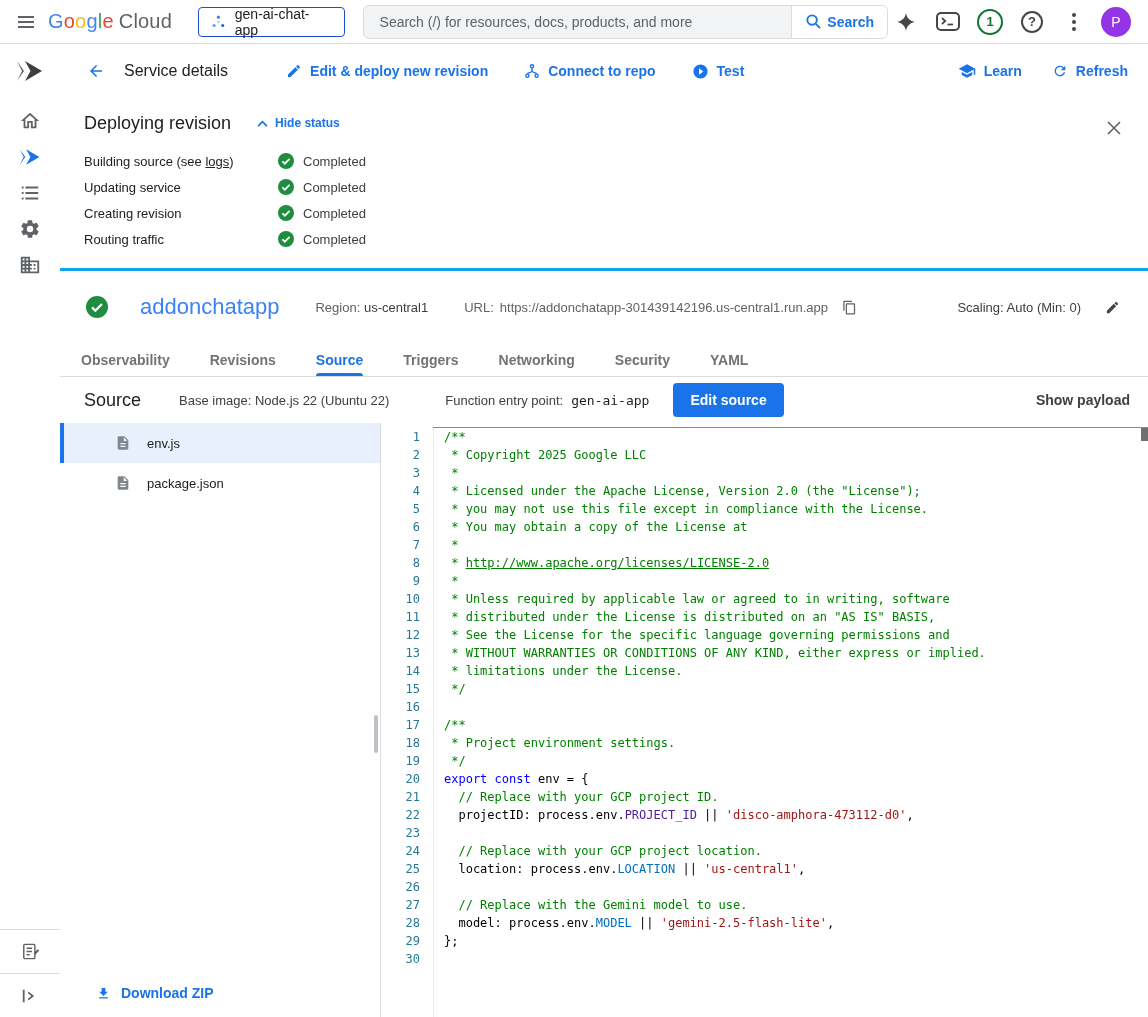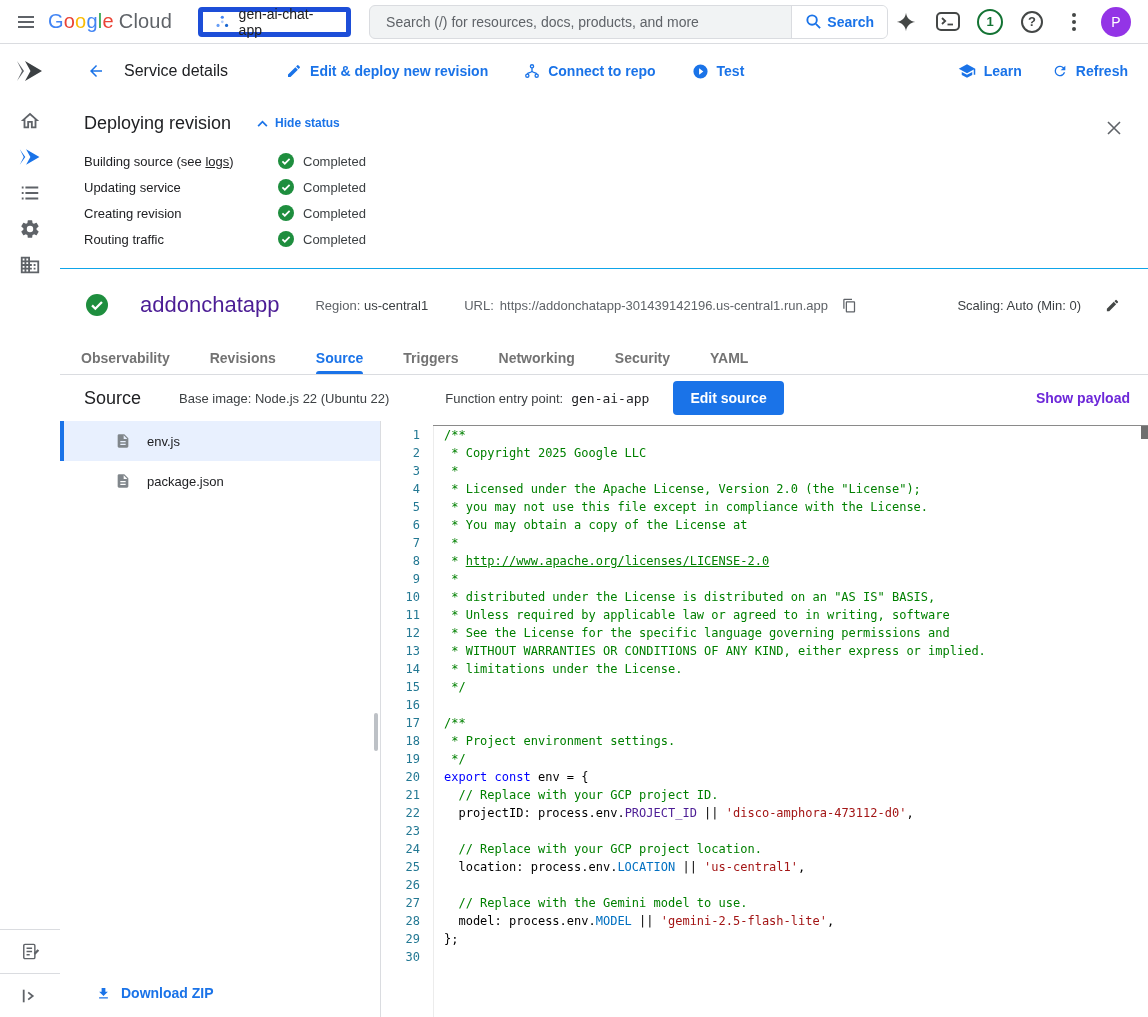--- a/index.html
+++ b/index.html
@@ -6,21 +6,21 @@
   html,body { width:1148px; height:1017px; background:#fff; overflow:hidden;
     font-family:"Liberation Sans", sans-serif; color:#202124; }
 
   
   .topbar { height:44px; border-bottom:1px solid #dadce0; display:flex; align-items:center;
     padding:0 14px 0 8px; }
   .icon-btn { width:36px; height:36px; display:flex; align-items:center; justify-content:center;
     border-radius:50%; cursor:pointer; flex:none; }
   .logo { font-size:20px; display:flex; align-items:baseline; margin-left:4px; letter-spacing:.2px; }
   .logo-cloud { color:#5f6368; margin-left:5px; }
-  .project-btn { margin-left:26px; height:30px; border:5px solid #1d4ed8; border-radius:4px;
+  .project-btn { margin-left:26px; height:30px; border:1px solid #1d4ed8; border-radius:4px;
     display:flex; align-items:center; gap:9px; padding:0 12px; font-size:14px; color:#202124; cursor:pointer; }
   .searchbar { margin-left:18px; width:532px; height:34px; border:1px solid #dadce0; border-radius:6px;
     display:flex; align-items:stretch; background:#f1f3f4; overflow:hidden; }
   .search-input { flex:1; border:none; background:transparent; padding:0 16px; font-size:14px;
     color:#202124; outline:none; font-family:"Liberation Sans",sans-serif; }
   .search-input::placeholder { color:#5f6368; }
   .search-btn { background:#fff; border-left:1px solid #dadce0; display:flex; align-items:center;
     gap:5px; padding:0 13px; color:#1a73e8; font-size:14px; font-weight:bold; cursor:pointer; }
   .topbar-right { margin-left:auto; display:flex; align-items:center; gap:6px; }
   .badge-1 { width:26px; height:26px; border-radius:50%; border:2px solid #137333; color:#137333;
@@ -46,37 +46,37 @@
 
   
   .actionbar { height:54px; display:flex; align-items:center; padding:0 20px 0 18px; flex:none; }
   .ab-title { font-size:16px; margin-left:10px; }
   .ab-actions { display:flex; align-items:center; gap:36px; margin-left:58px; }
   .ab-action, .ab-raction { color:#1a73e8; font-size:14px; font-weight:bold; display:flex;
     align-items:center; gap:8px; cursor:pointer; white-space:nowrap; }
   .ab-right { margin-left:auto; display:flex; align-items:center; gap:30px; }
 
   
-  .deploy-panel { border-bottom:1px solid #0ea5e9; padding:10px 24px 16px 24px; position:relative; flex:none; }
+  .deploy-panel { border-bottom:3px solid #0ea5e9; padding:10px 24px 16px 24px; position:relative; flex:none; }
   .dp-head { display:flex; align-items:center; height:30px; }
   .dp-title { font-size:18px; color:#202124; }
   .hide-status { margin-left:26px; color:#1a73e8; font-size:12px; font-weight:bold;
     display:flex; align-items:center; gap:7px; cursor:pointer; }
   .dp-close { position:absolute; right:16px; top:12px; }
   .dp-steps { margin-top:10px; }
   .step-row { display:flex; align-items:center; height:26px; font-size:13px; }
   .step-label { width:194px; color:#202124; }
   .step-link { text-decoration:underline; cursor:pointer; }
   .step-status { display:flex; align-items:center; gap:9px; color:#3c4043; }
 
   
   .service-row { height:72px; display:flex; align-items:center; padding:0 28px 0 26px;
     font-size:13px; flex:none; }
   .svc-check { margin-right:32px; display:flex; }
-  .svc-name { font-size:22px; color:#4c1d95; margin-right:36px; }
+  .svc-name { font-size:22px; color:#3b82f6; margin-right:36px; }
   .svc-label { color:#5f6368; }
   .svc-val { color:#3c4043; }
   .svc-region { margin-right:36px; }
   .svc-url { display:flex; align-items:center; gap:6px; }
   .svc-url .url-text { color:#5f6368; }
   .copy-btn { margin-left:8px; display:flex; cursor:pointer; }
   .svc-scaling { margin-left:auto; display:flex; align-items:center; gap:16px; color:#3c4043; }
 
   
   .tabs { display:flex; padding-left:21px; border-bottom:1px solid #dadce0; height:34px; flex:none; }
@@ -88,21 +88,21 @@
 
   
   .src-toolbar { height:46px; display:flex; align-items:center; padding:0 18px 0 24px; flex:none; }
   .src-title { font-size:18px; }
   .base-image { margin-left:38px; font-size:13px; color:#3c4043; }
   .entry { margin-left:56px; font-size:13px; color:#3c4043; display:flex; align-items:center; gap:8px; }
   .entry-value { font-family:"DejaVu Sans Mono",monospace; font-size:13px; color:#202124; }
   .edit-source-btn { margin-left:24px; background:#1a73e8; color:#fff; border:none; height:34px;
     padding:0 17px; border-radius:4px; font-size:14px; font-weight:bold; cursor:pointer;
     font-family:"Liberation Sans",sans-serif; }
-  .show-payload { margin-left:auto; color:#6d28d9; font-size:14px; font-weight:bold; cursor:pointer;text-align:center; }
+  .show-payload { margin-left:auto; color:#404040; font-size:14px; font-weight:bold; cursor:pointer;text-align:center; }
 
   
   .workspace { flex:1; display:flex; min-height:0; }
   .file-panel { width:321px; flex:none; border-right:1px solid #dadce0; display:flex;
     flex-direction:column; position:relative; }
   .file-row { height:40px; display:flex; align-items:center; gap:16px; padding-left:55px;
     font-size:13px; color:#202124; position:relative; cursor:pointer; }
   .file-row.active { background:#e8f0fe;gap:16px; }
   .file-row.active::before { content:""; position:absolute; left:0; top:0; bottom:0; width:4px; background:#1a73e8; }
   .fp-thumb { position:absolute; right:2px; top:292px; width:4px; height:38px; background:#bdc1c6;
@@ -480,22 +480,22 @@
         <div class="codecol">
             <div class="cl"><span class="t-c">/**</span></div>
             <div class="cl"><span class="t-c"> * Copyright 2025 Google LLC</span></div>
             <div class="cl"><span class="t-c"> *</span></div>
             <div class="cl"><span class="t-c"> * Licensed under the Apache License, Version 2.0 (the "License");</span></div>
             <div class="cl"><span class="t-c"> * you may not use this file except in compliance with the License.</span></div>
             <div class="cl"><span class="t-c"> * You may obtain a copy of the License at</span></div>
             <div class="cl"><span class="t-c"> *</span></div>
             <div class="cl"><span class="t-c"> * </span><span class="t-cl">http://www.apache.org/licenses/LICENSE-2.0</span></div>
             <div class="cl"><span class="t-c"> *</span></div>
+            <div class="cl"><span class="t-c"> * Unless required by applicable law or agreed to in writing, software</span></div>
             <div class="cl"><span class="t-c"> * distributed under the License is distributed on an "AS IS" BASIS,</span></div>
-            <div class="cl"><span class="t-c"> * Unless required by applicable law or agreed to in writing, software</span></div>
             <div class="cl"><span class="t-c"> * See the License for the specific language governing permissions and</span></div>
             <div class="cl"><span class="t-c"> * WITHOUT WARRANTIES OR CONDITIONS OF ANY KIND, either express or implied.</span></div>
             <div class="cl"><span class="t-c"> * limitations under the License.</span></div>
             <div class="cl"><span class="t-c"> */</span></div>
             <div class="cl"></div>
             <div class="cl"><span class="t-c">/**</span></div>
             <div class="cl"><span class="t-c"> * Project environment settings.</span></div>
             <div class="cl"><span class="t-c"> */</span></div>
             <div class="cl"><span class="t-k">export</span><span class="t-p"> </span><span class="t-k">const</span><span class="t-p"> env = {</span></div>
             <div class="cl"><span class="t-c">  // Replace with your GCP project ID.</span></div>

